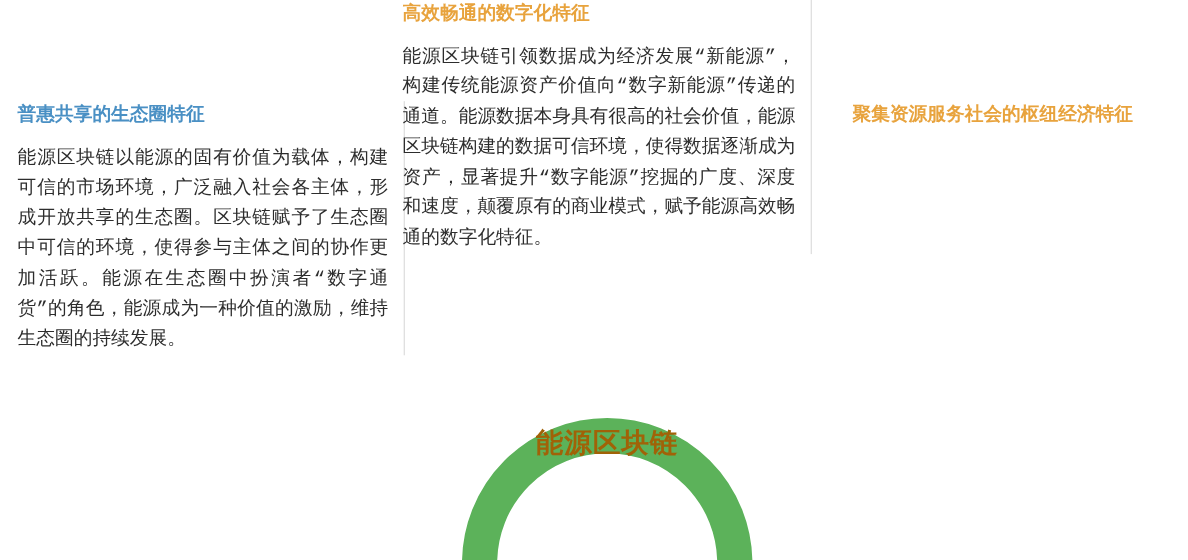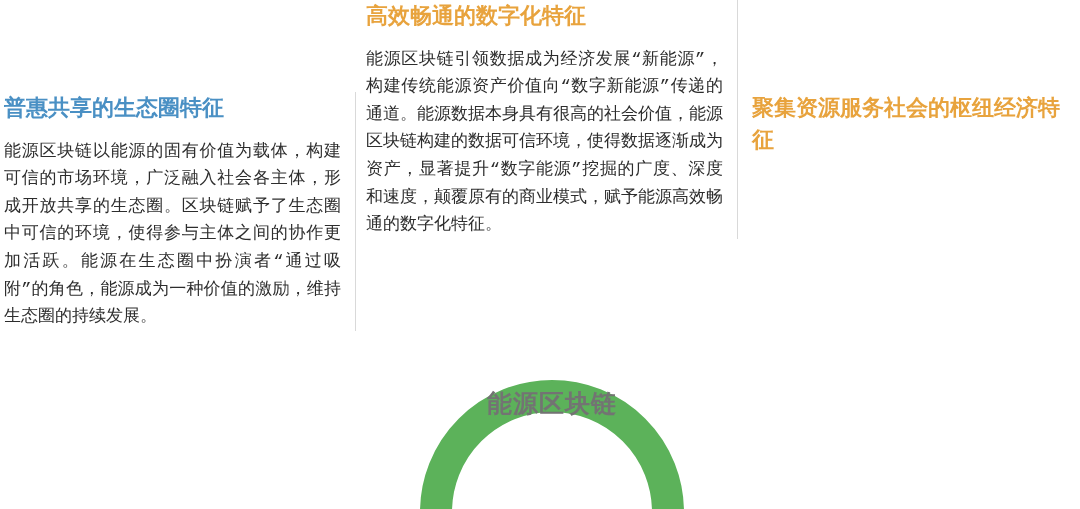--- a/index.html
+++ b/index.html
@@ -21,21 +21,21 @@
     height: 509px;
   }
 
   
   .col {
     position: absolute;
     box-sizing: border-box;
   }
 
   .col-left {
-    left: 4px;
+    left: 16px;
     top: 92px;
     width: 352px;
     padding-right: 14px;
     border-right: 1px solid #d9d9d9;
   }
 
   .col-mid {
     left: 366px;
     top: 0px;
     width: 372px;
@@ -43,29 +43,29 @@
     border-right: 1px solid #d9d9d9;
   }
 
   .col-right {
     left: 752px;
     top: 92px;
     width: 318px;
   }
 
   .col-title {
-    font-size: 22px;
+    font-size: 17px;
     font-weight: bold;
     line-height: 1.45;
     margin: 0 0 14px 0;
   }
 
   .title-left   { color: #4a90c4; }
   .title-mid    { color: #e8a33d; }
-  .title-right  { color: #e8a33d; }
+  .title-right  { color: #e8a33d; margin-left: 23px; }
 
   .col-body {
     font-size: 17px;
     color: #2d2d2d;
     line-height: 1.62;
     text-align: justify;
     text-justify: inter-ideograph;
     margin: 0;
     font-family: Liberation Mono, monospace;
   }
@@ -82,33 +82,33 @@
     display: block;
   }
   .arc-label {
     position: absolute;
     left: 0;
     top: 74px;
     width: 296px;
     text-align: center;
     font-size: 25px;
     font-weight: bold;
-    color: #737373;
+    color: #a16207;
     line-height: 1.42;
     letter-spacing: 1px;
   }
 </style>
 </head>
 <body>
 
 <div class="canvas">
 
   <div class="col col-left">
     <div class="col-title title-left">普惠共享的生态圈特征</div>
-    <div class="col-body">能源区块链以能源的固有价值为载体，构建可信的市场环境，广泛融入社会各主体，形成开放共享的生态圈。区块链赋予了生态圈中可信的环境，使得参与主体之间的协作更加活跃。能源在生态圈中扮演者“通过吸附”的角色，能源成为一种价值的激励，维持生态圈的持续发展。</div>
+    <div class="col-body">能源区块链以能源的固有价值为载体，构建可信的市场环境，广泛融入社会各主体，形成开放共享的生态圈。区块链赋予了生态圈中可信的环境，使得参与主体之间的协作更加活跃。能源在生态圈中扮演者“数字通货”的角色，能源成为一种价值的激励，维持生态圈的持续发展。</div>
   </div>
 
   <div class="col col-mid">
     <div class="col-title title-mid">高效畅通的数字化特征</div>
     <div class="col-body">能源区块链引领数据成为经济发展“新能源”，构建传统能源资产价值向“数字新能源”传递的通道。能源数据本身具有很高的社会价值，能源区块链构建的数据可信环境，使得数据逐渐成为资产，显著提升“数字能源”挖掘的广度、深度和速度，颠覆原有的商业模式，赋予能源高效畅通的数字化特征。</div>
   </div>
 
   <div class="col col-right">
     <div class="col-title title-right">聚集资源服务社会的枢纽经济特征</div>
   </div>

